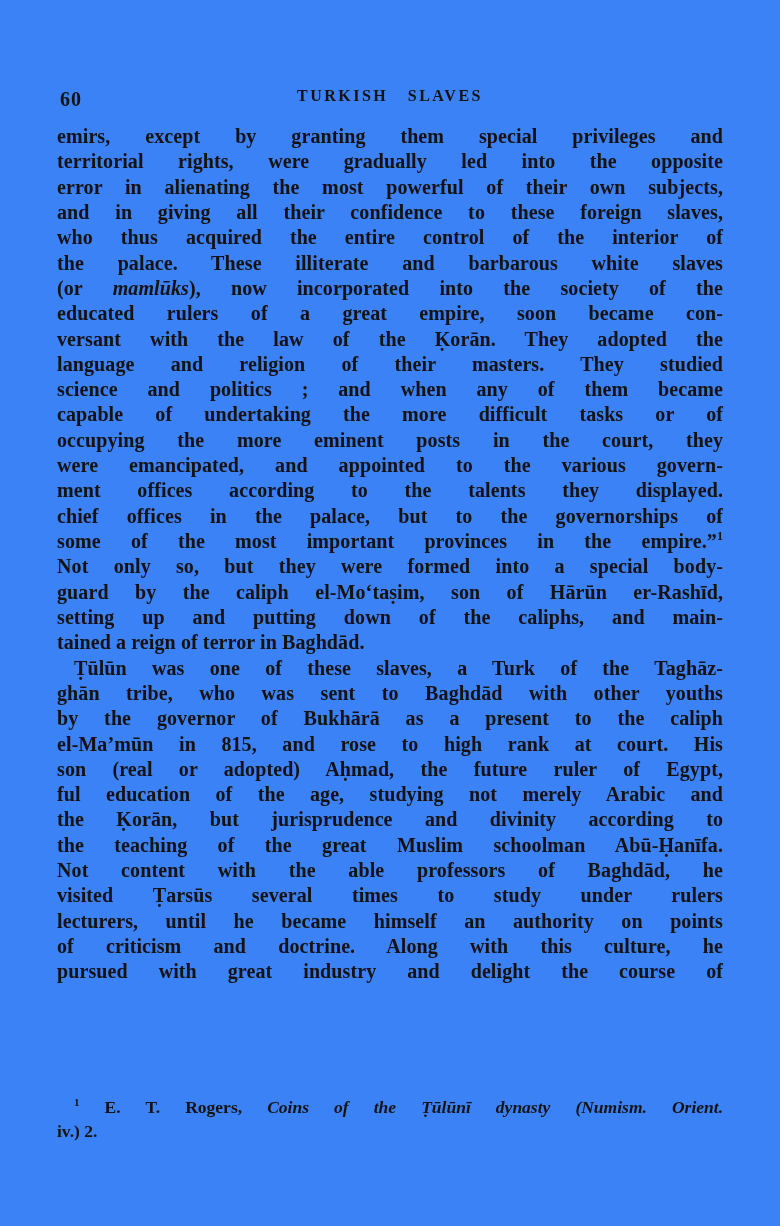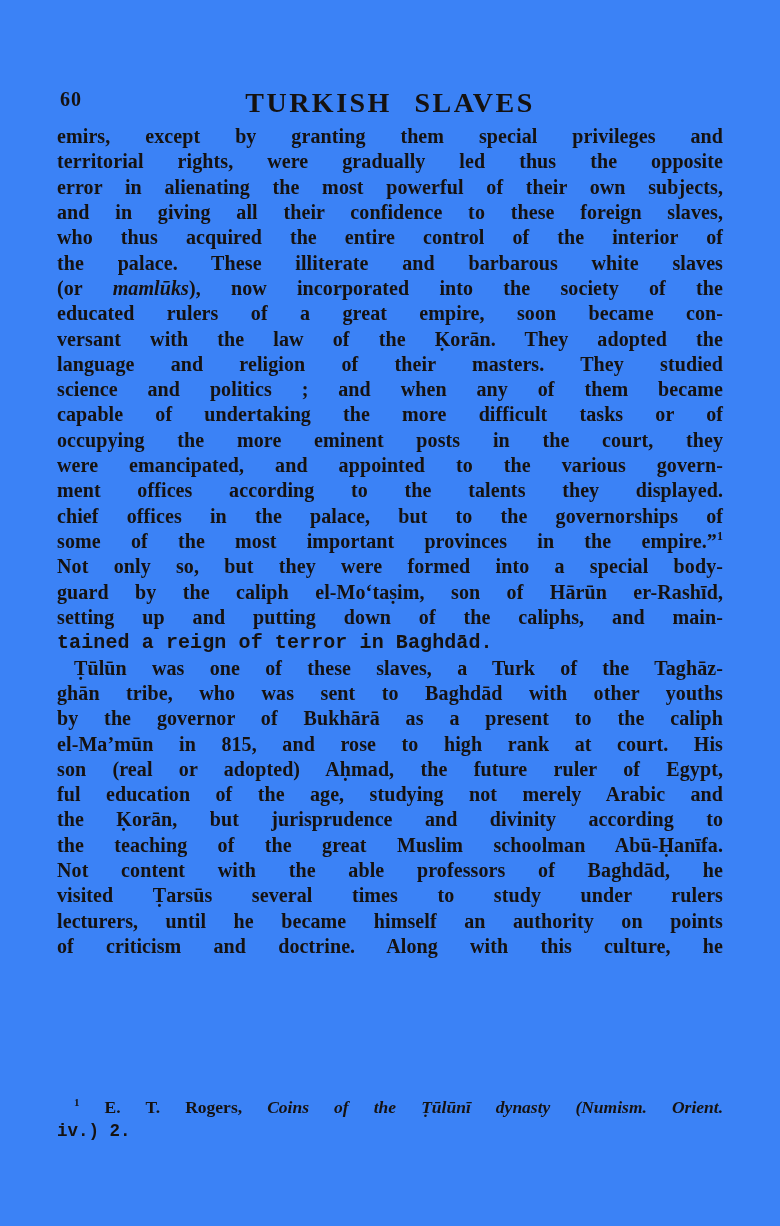--- a/index.html
+++ b/index.html
@@ -32,21 +32,21 @@
     font-size: 20px;
     font-weight: 600;
     letter-spacing: 1px;
   }
   .running-title {
     position: absolute;
     left: 0;
     right: 0;
     top: 0;
     text-align: center;
-    font-size: 28px;
+    font-size: 16px;
     font-weight: 600;
     letter-spacing: 2.5px;
     word-spacing: 13px;
   }
   .body-text {
     position: absolute;
     top: 124px;
     left: 57px;
     width: 666px;
     font-size: 20px;
@@ -58,21 +58,21 @@
     position: absolute;
     top: 1096px;
     left: 57px;
     width: 666px;
     font-size: 17.5px;
     font-weight: 600;
     line-height: 23.5px;
   }
   .line { white-space: normal; }
   .line.j { text-align: justify; text-align-last: justify; }
-  .line.end { text-align: right; text-align-last: left; font-family: Liberation Mono, monospace; }
+  .line.end { text-align: right; text-align-last: left; }
   .line.indent { text-indent: 17px; }
   .line em { font-style: italic; font-weight: 600; }
   .body-text sup {
     font-size: 12px;
     vertical-align: super;
     line-height: 0;
   }
   .footnote sup {
     font-size: 11px;
     vertical-align: super;
@@ -82,21 +82,21 @@
 </head>
 <body>
 
 <div class="page">
   <div class="header">
     <div class="page-num">60</div>
     <div class="running-title">TURKISH SLAVES</div>
   </div>
   <div class="body-text">
       <div class="line j"><span>emirs, except by granting them special privileges and</span></div>
-      <div class="line j"><span>territorial rights, were gradually led thus the opposite</span></div>
+      <div class="line j"><span>territorial rights, were gradually led into the opposite</span></div>
       <div class="line j"><span>error in alienating the most powerful of their own subjects,</span></div>
       <div class="line j"><span>and in giving all their confidence to these foreign slaves,</span></div>
       <div class="line j"><span>who thus acquired the entire control of the interior of</span></div>
       <div class="line j"><span>the palace.  These illiterate and barbarous white slaves</span></div>
       <div class="line j"><span>(or </span><em>mamlūks</em><span>), now incorporated into the society of the</span></div>
       <div class="line j"><span>educated rulers of a great empire, soon became con-</span></div>
       <div class="line j"><span>versant with the law of the Ḳorān.  They adopted the</span></div>
       <div class="line j"><span>language and religion of their masters.  They studied</span></div>
       <div class="line j"><span>science and politics ; and when any of them became</span></div>
       <div class="line j"><span>capable of undertaking the more difficult tasks or of</span></div>
@@ -114,18 +114,19 @@
       <div class="line j"><span>by the governor of Bukhārā as a present to the caliph</span></div>
       <div class="line j"><span>el-Maʼmūn in 815, and rose to high rank at court.  His</span></div>
       <div class="line j"><span>son (real or adopted) Aḥmad, the future ruler of Egypt,</span></div>
       <div class="line j"><span>ful education of the age, studying not merely Arabic and</span></div>
       <div class="line j"><span>the Ḳorān, but jurisprudence and divinity according to</span></div>
       <div class="line j"><span>the teaching of the great Muslim schoolman Abū-Ḥanīfa.</span></div>
       <div class="line j"><span>Not content with the able professors of Baghdād, he</span></div>
       <div class="line j"><span>visited Ṭarsūs several times to study under rulers</span></div>
       <div class="line j"><span>lecturers, until he became himself an authority on points</span></div>
       <div class="line j"><span>of criticism and doctrine.  Along with this culture, he</span></div>
+      <div class="line j"><span>pursued with great industry and delight the course of</span></div>
     </div>
   <div class="footnote">
       <div class="line j indent"><sup>1</sup><span> E. T. Rogers, </span><em>Coins of the Ṭūlūnī dynasty</em><span> </span><em>(Numism. Orient.</em></div>
       <div class="line end"><span>iv.) 2.</span></div>
     </div>
 </div>
 
 </body></html>

